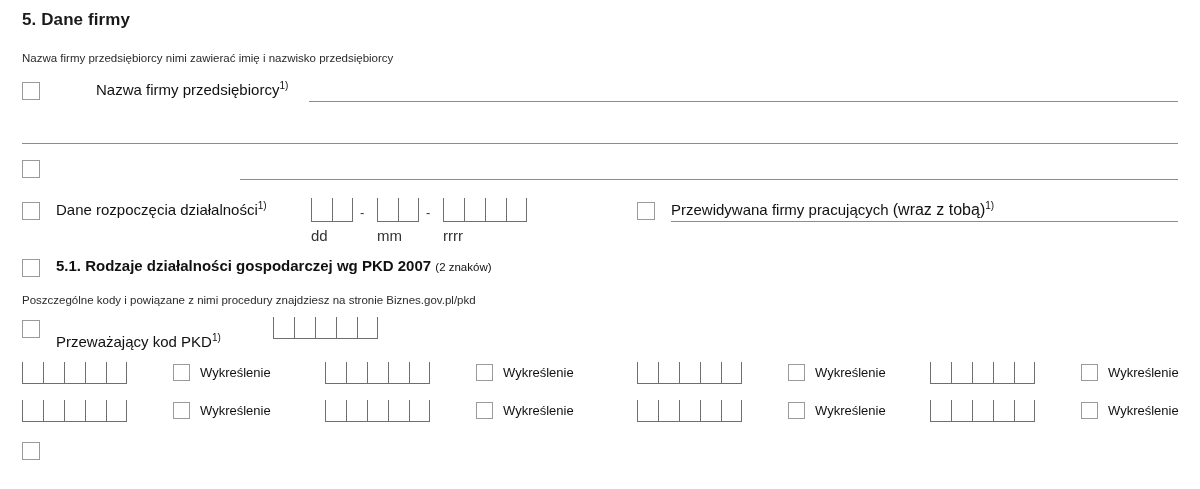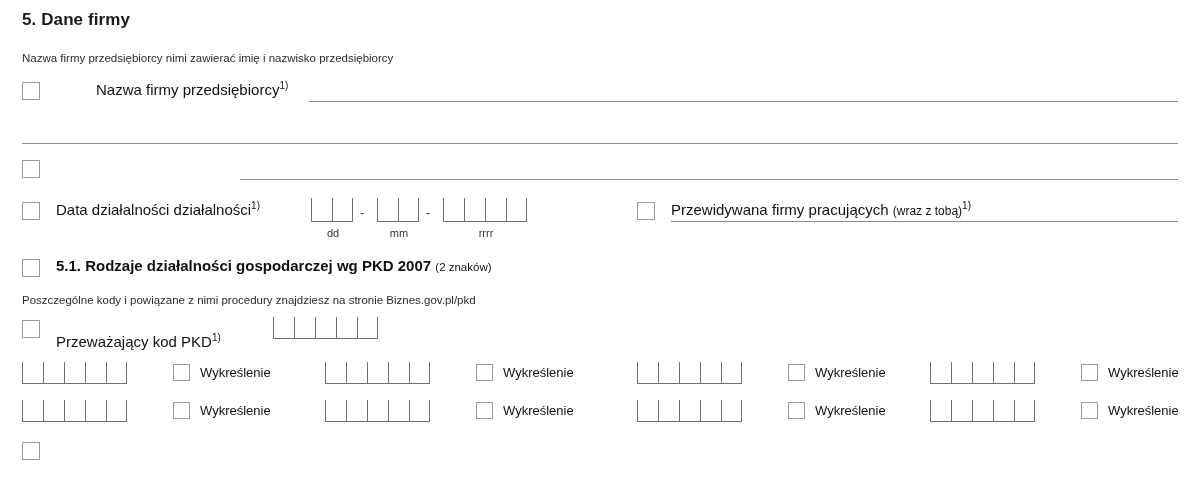--- a/index.html
+++ b/index.html
@@ -57,21 +57,21 @@
     position: absolute;
     font-size: 15px;
     color: #111;
     white-space: nowrap;
   }
   .flabel .sup {
     font-size: 10px;
     vertical-align: super;
   }
   .flabel .sub-small {
-    font-size: 12px;
+    font-size: 16px;
   }
   .flabel.bold { font-weight: bold; font-size: 15px; }
   .flabel.bold .reg { font-weight: normal; font-size: 11.5px; }
 
   
   .rule {
     position: absolute;
     height: 1px;
     background: #8d8d8d;
   }
@@ -94,23 +94,23 @@
   .comb.tall { height: 24px; }
   .comb.tall .cell { height: 24px; }
 
   .dash {
     position: absolute;
     font-size: 13px;
     color: #333;
   }
   .date-cap {
     position: absolute;
-    font-size: 11px;
+    font-size: 15px;
     color: #333;
-    text-align: center;
+    text-align: left;
   }
 
   
   .wykr-label {
     position: absolute;
     font-size: 13px;
     color: #111;
     white-space: nowrap;
   }
 </style>
@@ -127,21 +127,21 @@
     <span>Nazwa firmy przedsiębiorcy</span><span class="sup">1)</span>
   </div>
   <div class="rule" style="left:309px; top:101px; width:869px;"></div>
   <div class="rule" style="left:22px; top:143px; width:1156px;"></div>
 
   <div class="cbox" style="left:22px; top:160px;"></div>
   <div class="rule" style="left:240px; top:179px; width:938px;"></div>
 
   <div class="cbox" style="left:22px; top:202px;"></div>
   <div class="flabel" style="left:56px; top:200px;">
-    <span>Data działalności działalności</span><span class="sup">1)</span>
+    <span>Dane rozpoczęcia działalności</span><span class="sup">1)</span>
   </div>
 
   <div class="comb tall" style="left:311px; top:198px;">
     <div class="cell"></div>
     <div class="cell"></div>
   </div>
   <div class="dash" style="left:360px; top:205px;">-</div>
 
   <div class="comb tall" style="left:377px; top:198px;">
     <div class="cell"></div>

